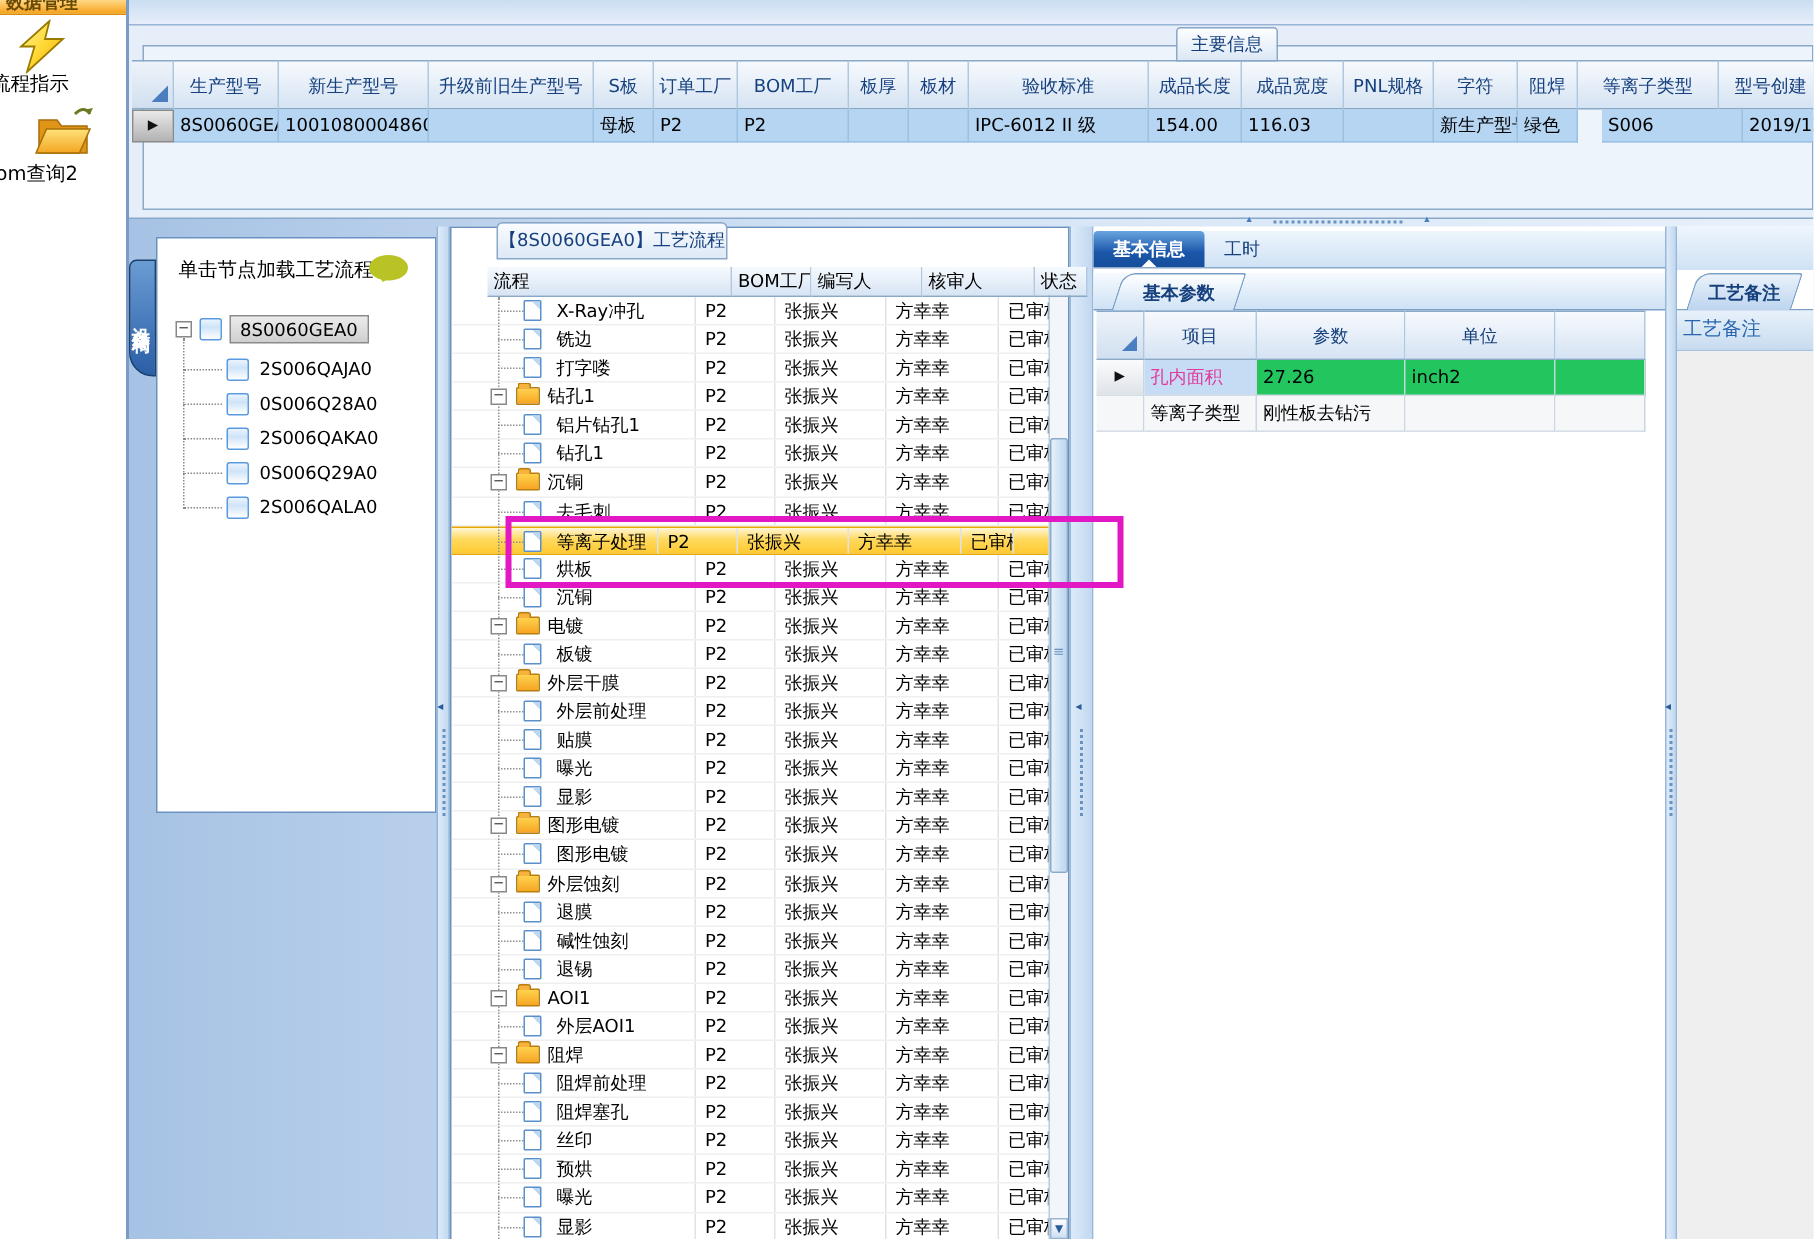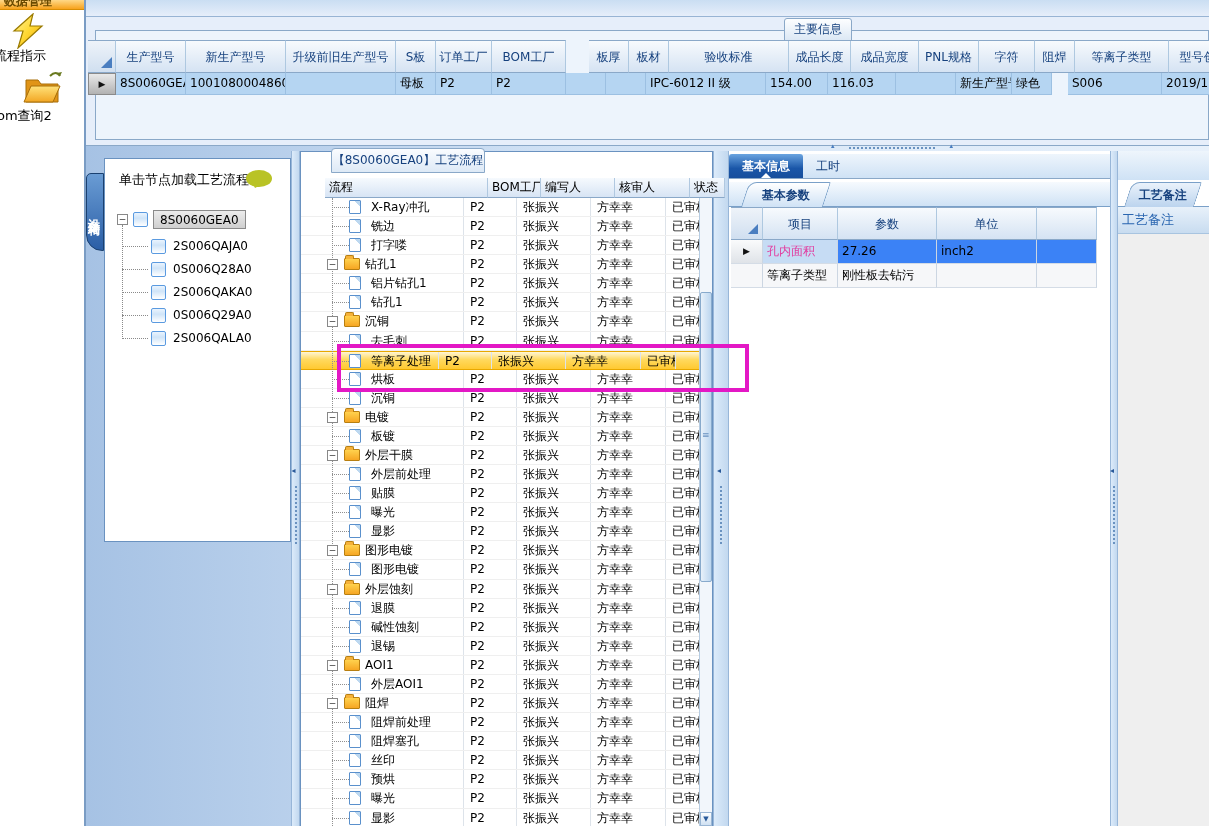--- a/index.html
+++ b/index.html
@@ -100,21 +100,21 @@
   .itabbar{position:absolute;left:0;top:31px;right:0;height:25px;background:linear-gradient(#f6fafe,#cfe2f5);border-bottom:1px solid #7aa0c8;box-sizing:border-box;}
   .itab{position:absolute;left:16px;top:0;height:24px;padding:0 16px;line-height:24px;font-weight:bold;color:#16417e;background:linear-gradient(#ffffff,#cfe2f5);border:1px solid #7aa0c8;border-bottom:none;border-radius:8px 2px 0 0;transform:skewX(-18deg);}
   .itab span{display:inline-block;transform:skewX(18deg);}
   .pgrid{position:absolute;left:2px;top:56px;}
   .pg-h{display:flex;height:33px;}
   .pg-hc{flex:none;box-sizing:border-box;height:33px;line-height:32px;text-align:center;color:#16417e;background:linear-gradient(#f7fafd,#d5e3f3);border-top:1px solid #8aa8c8;border-bottom:1px solid #8aa8c8;border-right:1px solid #aec8e0;overflow:hidden;}
   .pg-hc.corner2{position:relative;background:linear-gradient(#eef3f9,#d0dff0);}
   .pg-hc.corner2::after{content:'';position:absolute;right:4px;bottom:5px;width:0;height:0;border-left:10px solid transparent;border-bottom:10px solid #4a7ec0;}
   .pg-row{display:flex;height:24px;}
   .pg-row.alt .pg-c{background:#f6f7f9;}
-  .pg-c{flex:none;box-sizing:border-box;height:24px;line-height:23px;padding-left:4px;background:#3b82f6;border-right:1px solid #ccd6e2;border-bottom:1px solid #d4dce6;overflow:hidden;white-space:nowrap;}
+  .pg-c{flex:none;box-sizing:border-box;height:24px;line-height:23px;padding-left:4px;background:#22c55e;border-right:1px solid #ccd6e2;border-bottom:1px solid #d4dce6;overflow:hidden;white-space:nowrap;}
   .pg-c.psel{padding:0;text-align:center;background:linear-gradient(#fafbfc,#dfe3e8);font-size:9px;line-height:22px;color:#111;}
   .pg-c.hot{background:#c6dcf4 !important;color:var(--param-item);}
 
   
   .notes{position:absolute;left:1032px;top:5px;width:91px;height:676px;background:#fff;}
   .nstrip{position:absolute;left:0;top:0;right:0;height:29px;background:linear-gradient(#eef5fc,#cfe2f5);}
   .ntabbar{position:absolute;left:0;top:31px;right:0;height:25px;background:#fff;border-bottom:1px solid #7aa0c8;box-sizing:border-box;}
   .ntab{position:absolute;left:10px;top:0;height:24px;padding:0 10px;line-height:24px;font-weight:bold;color:#16417e;background:linear-gradient(#eaf2fb,#bcd4ee);border:1px solid #7aa0c8;border-bottom:none;border-radius:8px 2px 0 0;transform:skewX(-18deg);}
   .ntab span{display:inline-block;transform:skewX(18deg);}
   .nhead{position:absolute;left:0;top:56px;right:0;height:27px;line-height:26px;padding-left:4px;background:linear-gradient(#e8f1fa,#c8dcf0);border-bottom:1px solid #a8c4e0;color:#2a66b0;font-size:13px;box-sizing:border-box;}
@@ -164,21 +164,21 @@
     <div class="tab-main">主要信息</div>
     <div class="grid-top">
       <div class="gt-header">
           <div class="gt-hc corner" style="width: 28px;"></div>
           <div class="gt-hc" style="width: 70px;">生产型号</div>
           <div class="gt-hc" style="width: 100px;">新生产型号</div>
           <div class="gt-hc" style="width: 110px;">升级前旧生产型号</div>
           <div class="gt-hc" style="width: 40px;">S板</div>
           <div class="gt-hc" style="width: 56px;">订单工厂</div>
           <div class="gt-hc" style="width: 74px;">BOM工厂</div>
-          <div class="gt-hc" style="width: 40px; margin-left: 23px;">板厚</div>
+          <div class="gt-hc" style="width: 40px;">板厚</div>
           <div class="gt-hc" style="width: 40px;">板材</div>
           <div class="gt-hc" style="width: 120px;">验收标准</div>
           <div class="gt-hc" style="width: 62px;">成品长度</div>
           <div class="gt-hc" style="width: 68px;">成品宽度</div>
           <div class="gt-hc" style="width: 60px;">PNL规格</div>
           <div class="gt-hc" style="width: 56px;">字符</div>
           <div class="gt-hc" style="width: 40px;">阻焊</div>
           <div class="gt-hc" style="width: 94px;">等离子类型</div>
           <div class="gt-hc" style="width: 70px;">型号创建</div>
         </div>

